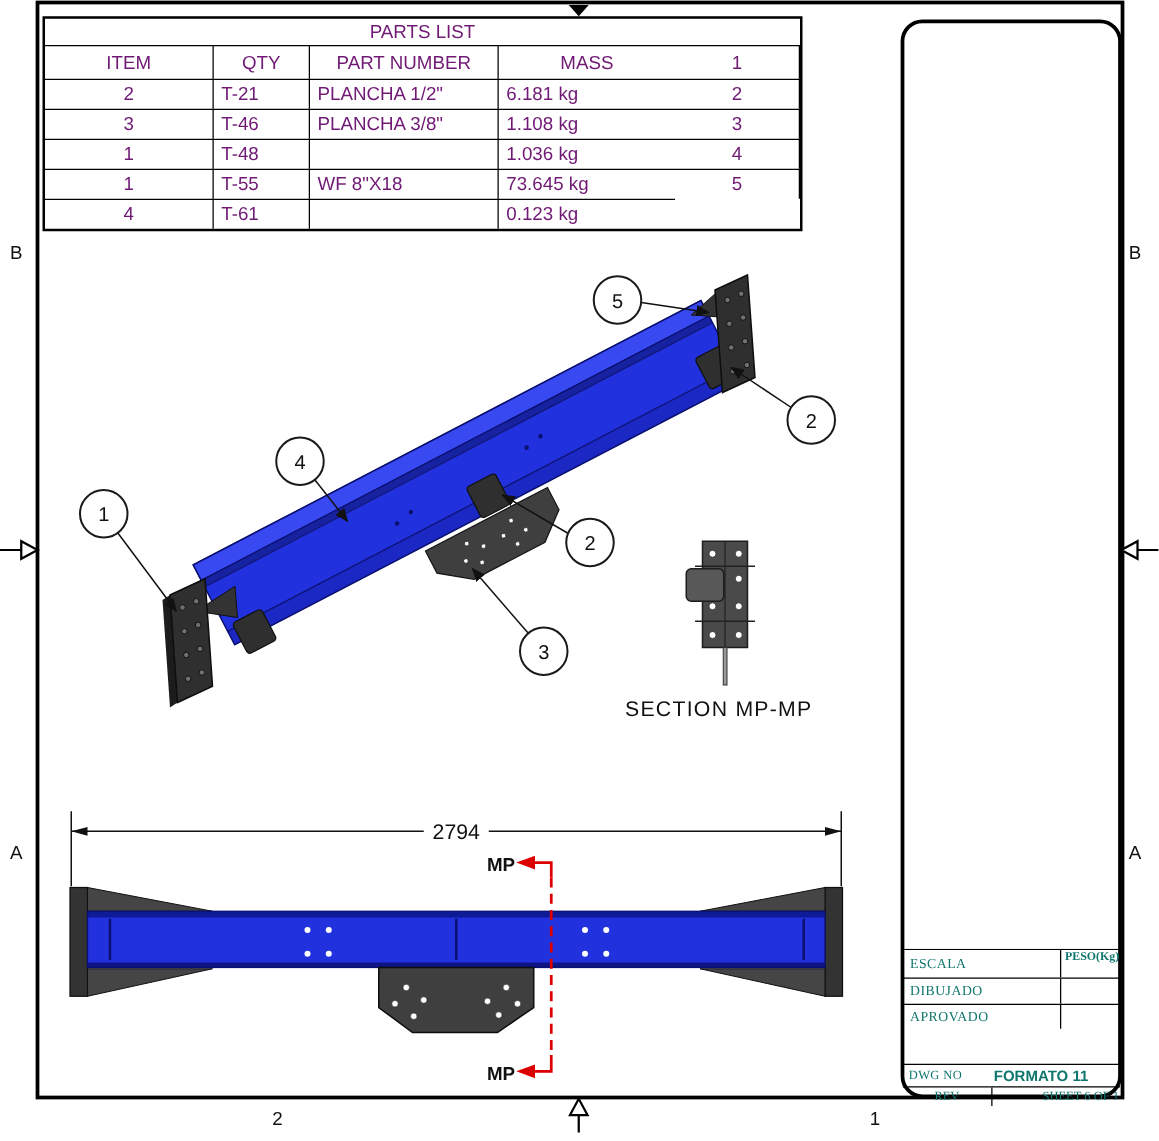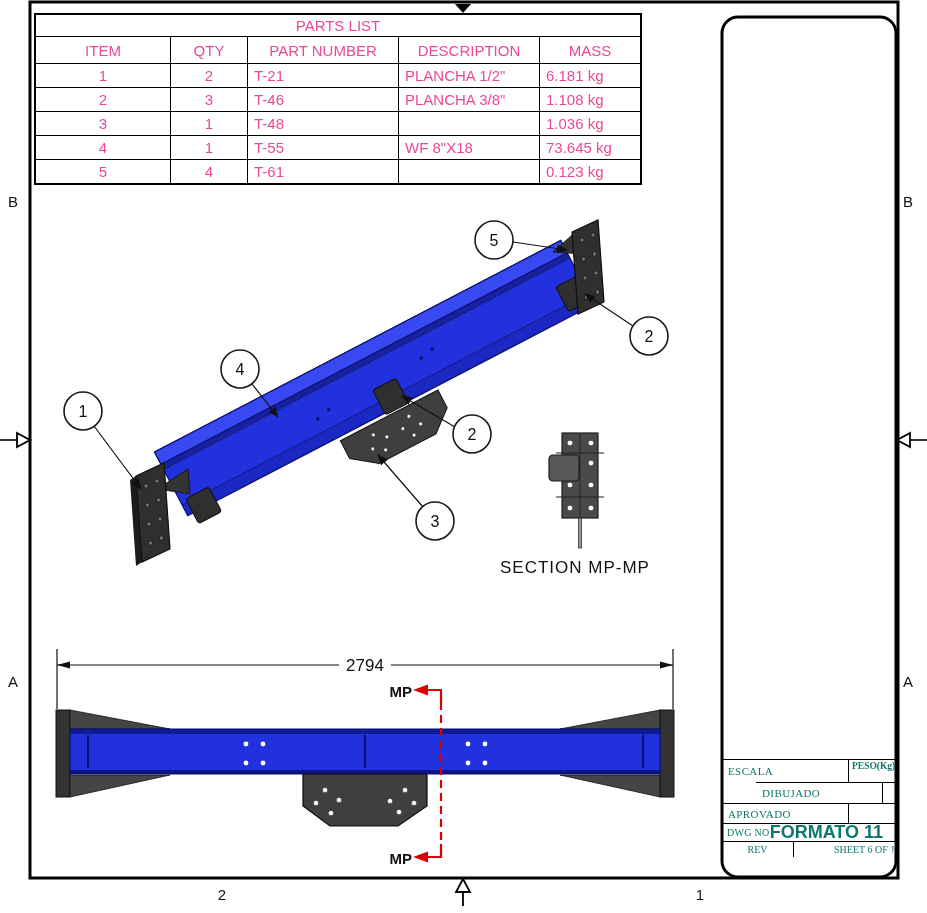--- a/index.html
+++ b/index.html
@@ -6,41 +6,41 @@
   #sheet{position:relative;width:927px;height:913px;background:#fff;overflow:hidden;
          font-family:"Liberation Sans",sans-serif;}
   #sheet svg{position:absolute;left:0;top:0;}
   svg text{font-family:"Liberation Sans",sans-serif;fill:#111;}
 
   
   .parts{position:absolute;left:34px;top:13px;width:608px;box-sizing:border-box;
          border:2.4px solid #000;display:grid;
          grid-template-columns:135px 77px 151px 141px auto;
          grid-template-rows:21px 27px repeat(5,24px);
-         font-size:15px;color:#ec4899;background:#fff;}
+         font-size:15px;color:#701a75;background:#fff;}
   .pc{border-right:1.8px solid #000;border-top:1.8px solid #000;
       display:flex;align-items:center;overflow:hidden;white-space:nowrap;}
   .pc.last{border-right:none;}
   .pc.title{grid-column:1/-1;border-top:none;justify-content:center;border-right:none;}
   .pc.ctr{justify-content:center;}
   .pc.lft{padding-left:6px;}
 
   
   .tblock{position:absolute;left:722px;top:759px;width:174px;box-sizing:border-box;
           font-family:"Liberation Serif",serif;color:#0f766e;
           border-radius:0 0 14px 14px;overflow:hidden;}
   .tb-row{display:flex;border-top:1.7px solid #000;box-sizing:border-box;align-items:stretch;}
   .tb-lab{width:127px;border-right:1.7px solid #000;box-sizing:border-box;
           display:flex;align-items:center;padding-left:6px;font-size:11px;letter-spacing:.4px;}
   .tb-val{flex:1;}
   .tb-peso{font-size:9.5px;padding:1px 0 0 3px;font-weight:bold;}
   .tb-dwg{display:flex;align-items:center;width:100%;}
   .tb-dwglab{font-size:10px;padding-left:5px;letter-spacing:.3px;}
-  .tb-dwgval{flex:1;text-align:left;font-family:"Liberation Sans",sans-serif;
-             font-weight:bold;font-size:18px;}
+  .tb-dwgval{flex:1;text-align:center;font-family:"Liberation Sans",sans-serif;
+             font-weight:bold;font-size:12px;}
   .tb-rev{width:72px;border-right:1.7px solid #000;box-sizing:border-box;display:flex;
           align-items:center;justify-content:center;font-size:10px;}
   .tb-sheet{flex:1;display:flex;align-items:center;padding-left:8px;font-size:10px;}
 </style>
 </head>
 <body>
 
 <div id="sheet">
 
 <svg width="927" height="913" viewBox="0 0 927 913">
@@ -258,21 +258,20 @@
     </g>
   </g>
 </svg>
 
 <div class="parts">
   <div class="pc title">PARTS LIST</div>
 
   <div class="pc ctr">ITEM</div>
   <div class="pc ctr">QTY</div>
   <div class="pc ctr">PART NUMBER</div>
-  <div class="pc ctr">DESCRIPTION</div>
   <div class="pc ctr last">MASS</div>
 
   <div class="pc ctr">1</div>
   <div class="pc ctr">2</div>
   <div class="pc lft">T-21</div>
   <div class="pc lft">PLANCHA 1/2"</div>
   <div class="pc lft last">6.181 kg</div>
 
   <div class="pc ctr">2</div>
   <div class="pc ctr">3</div>
@@ -297,29 +296,29 @@
   <div class="pc lft">T-61</div>
   <div class="pc lft"></div>
   <div class="pc lft last">0.123 kg</div>
 </div>
 
 <div class="tblock">
   <div class="tb-row" style="height:23px;">
     <div class="tb-lab">ESCALA</div>
     <div class="tb-val tb-peso">PESO(Kg)</div>
   </div>
-  <div class="tb-row" style="height:21px;margin-left:34px;">
+  <div class="tb-row" style="height:21px;">
     <div class="tb-lab">DIBUJADO</div>
     <div class="tb-val"></div>
   </div>
   <div class="tb-row" style="height:20px;">
     <div class="tb-lab">APROVADO</div>
     <div class="tb-val"></div>
   </div>
-  <div class="tb-row" style="height:18px;">
+  <div class="tb-row" style="height:18px;margin-top:28px;">
     <div class="tb-dwg">
       <span class="tb-dwglab">DWG NO</span>
       <span class="tb-dwgval">FORMATO 11</span>
     </div>
   </div>
   <div class="tb-row" style="height:16px;gap:32px;">
     <div class="tb-rev">REV</div>
     <div class="tb-sheet">SHEET 6 OF 1</div>
   </div>
 </div>

